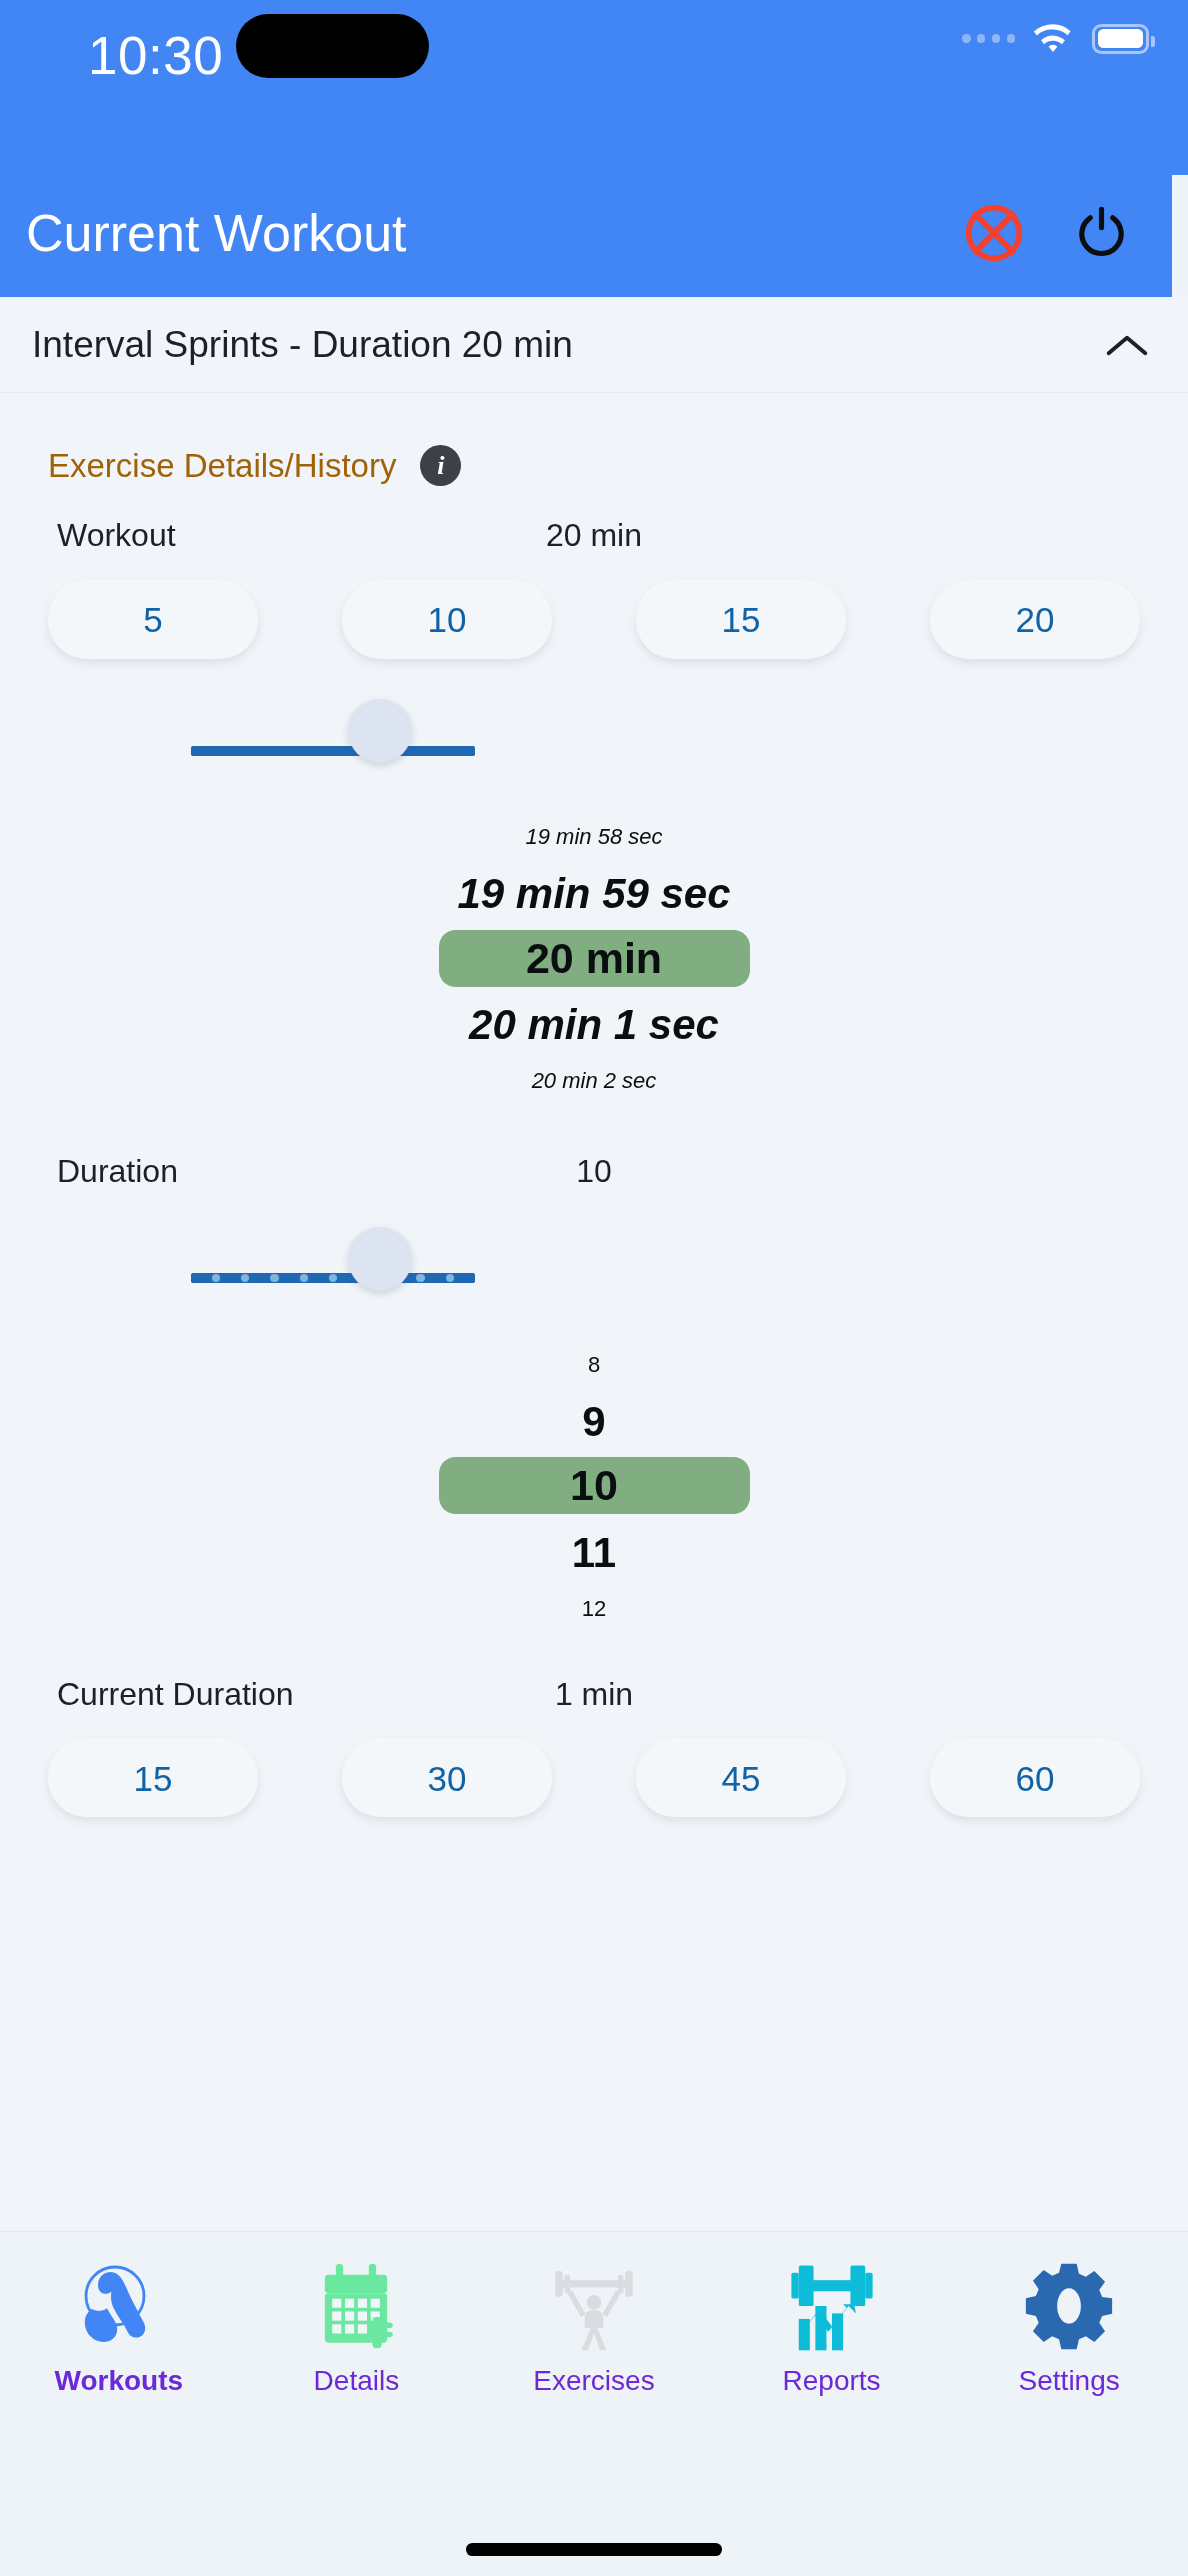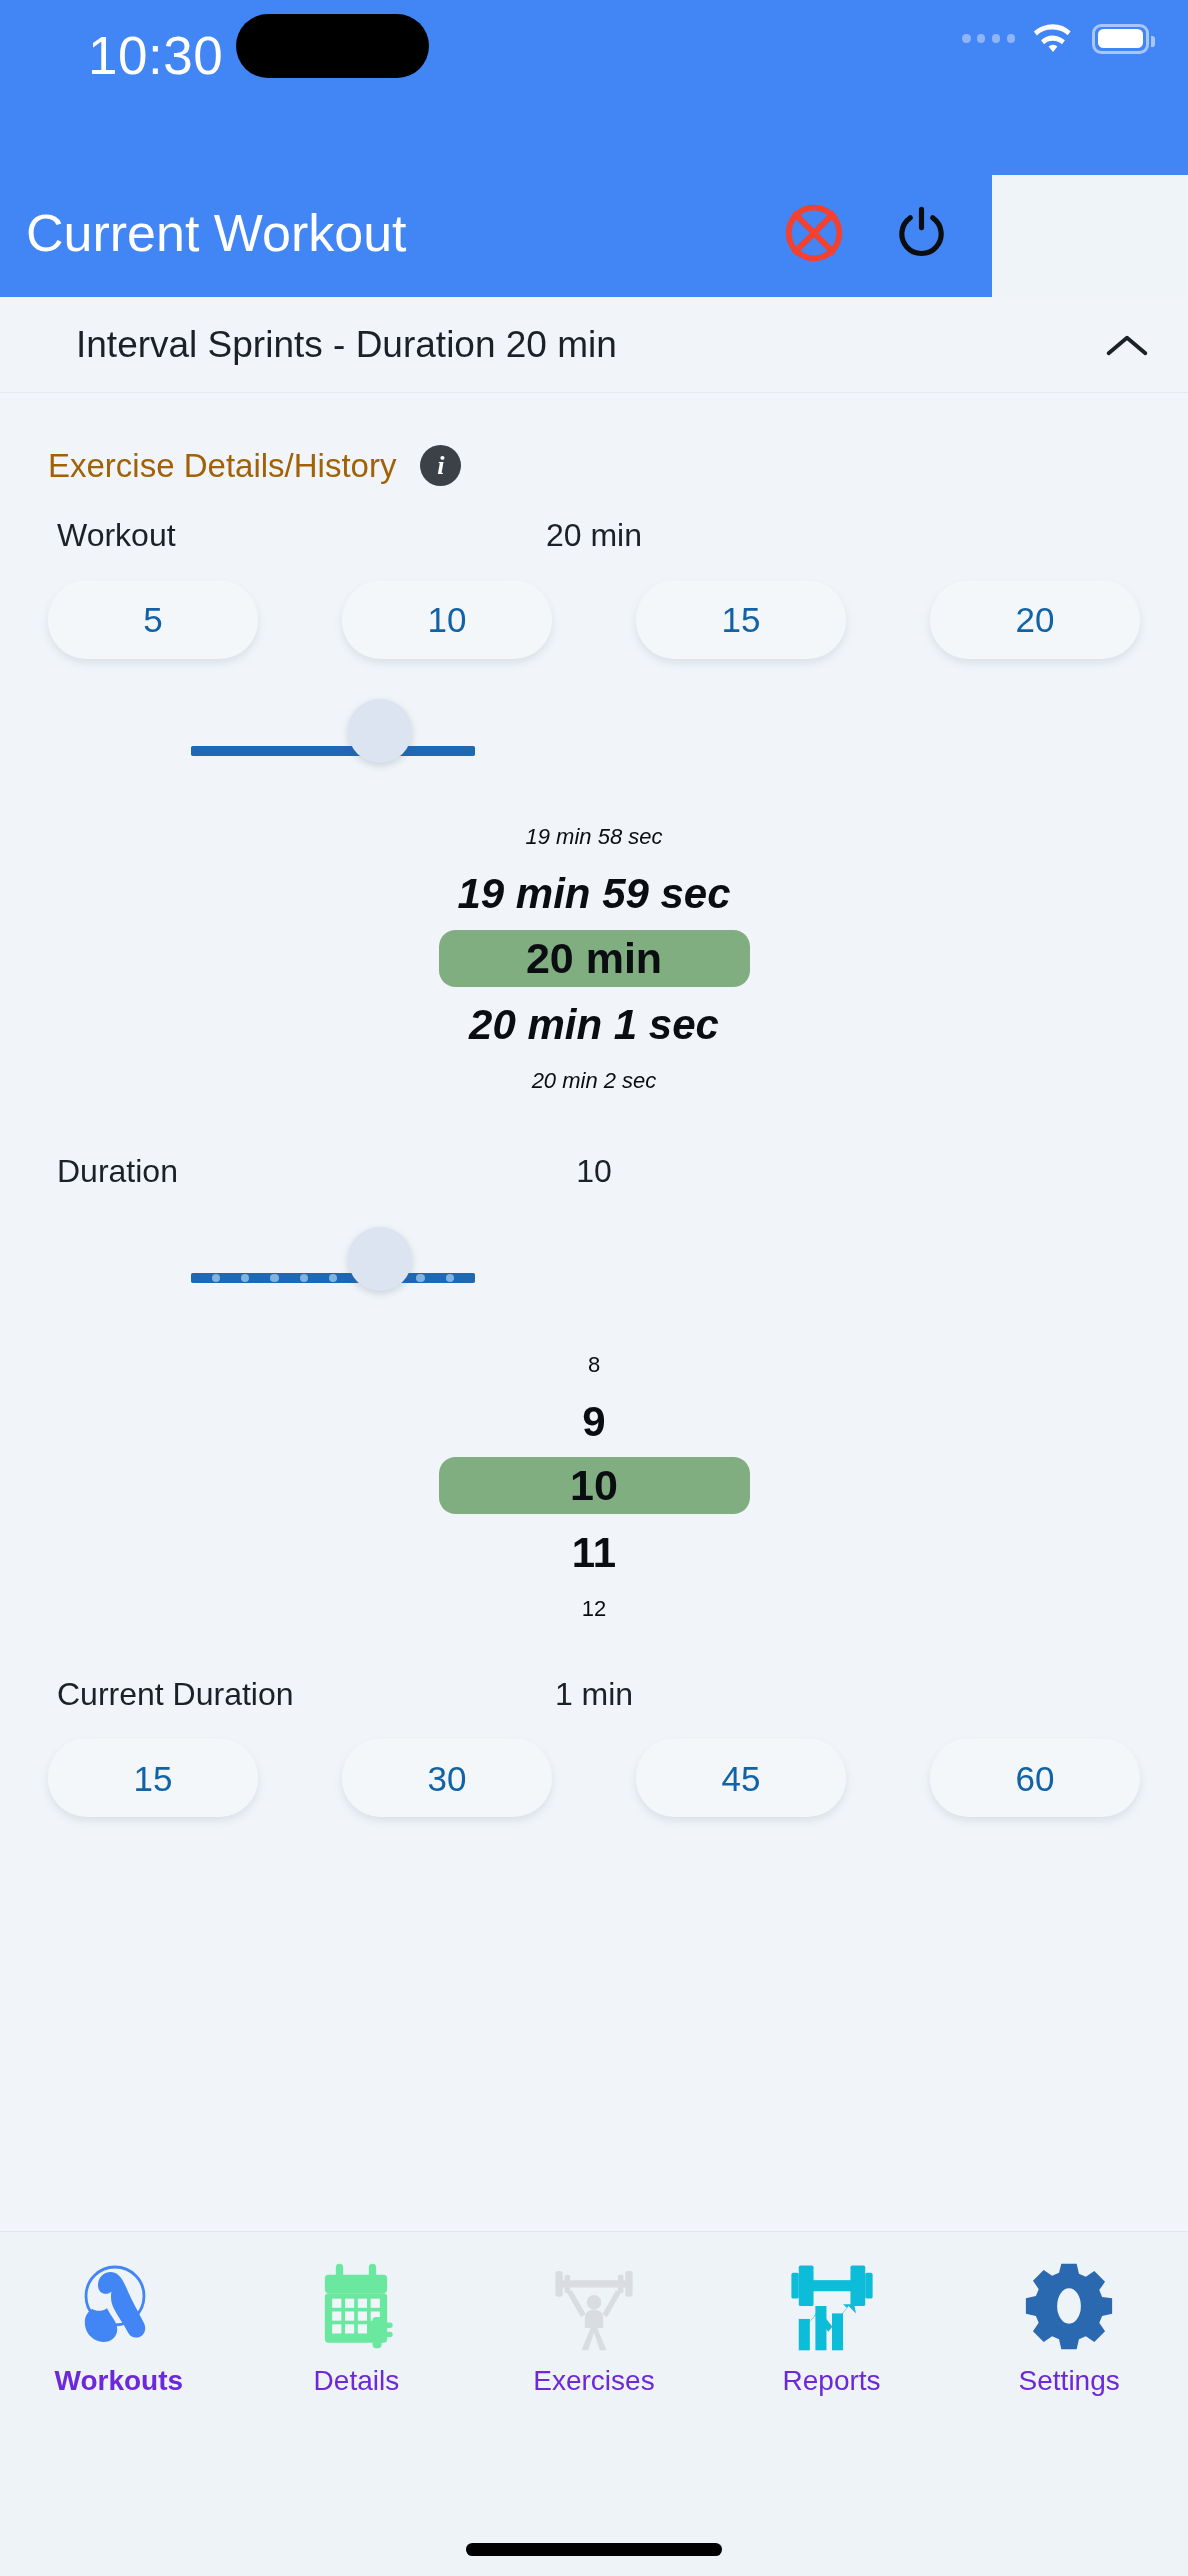--- a/index.html
+++ b/index.html
@@ -37,38 +37,38 @@
     content:""; position:absolute; right:-9.2px; top:9.2px; width:4.6px; height:11px;
     background:#a9c6fa; border-radius:0 2.8px 2.8px 0;
   }
   .batt i {
     position:absolute; left:2.8px; top:2.8px; bottom:2.8px; right:2.8px;
     background:#ffffff; border-radius:5.5px;
   }
 
   
   .navbar {
-    position:absolute; top:175px; left:0; width:992px; height:122px;
+    position:absolute; top:175px; left:0; width:1172px; height:122px;
     background:#4285f4;
   }
   .nav-title {
     position:absolute; left:26px; top:28px;
     font-size:52px; color:#ffffff; font-weight:400;
   }
   .nav-actions { position:absolute; right:35px; top:20px; display:flex; align-items:center; gap:35px; }
   .icon-btn { width:72px; height:76px; display:flex; align-items:center; justify-content:center; cursor:pointer; }
 
   
   .content {
     position:absolute; top:297px; left:0; width:1188px; height:1935px;
     background:#f1f5f9;
   }
   .exercise-header {
     position:relative; height:96px; border-bottom:0.9px solid #e3e9ef;
-    display:flex; align-items:center; padding:0 37px 0 76px;
+    display:flex; align-items:center; padding:0 37px 0 32px;
   }
   .exercise-title { font-size:37px; color:#1b2127; font-weight:400; flex:1; }
   .chev { width:48px; height:48px; display:flex; align-items:center; justify-content:center; }
 
   .detail-row { display:flex; align-items:center; gap:24px; padding:52px 0 0 48px; }
   .detail-label { font-size:33px; color:#a16207; }
   .info-badge {
     width:41px; height:41px; border-radius:50%; background:#3c4147;
     color:#fff; font-size:26px; font-weight:700; font-style:italic;
     display:flex; align-items:center; justify-content:center;

